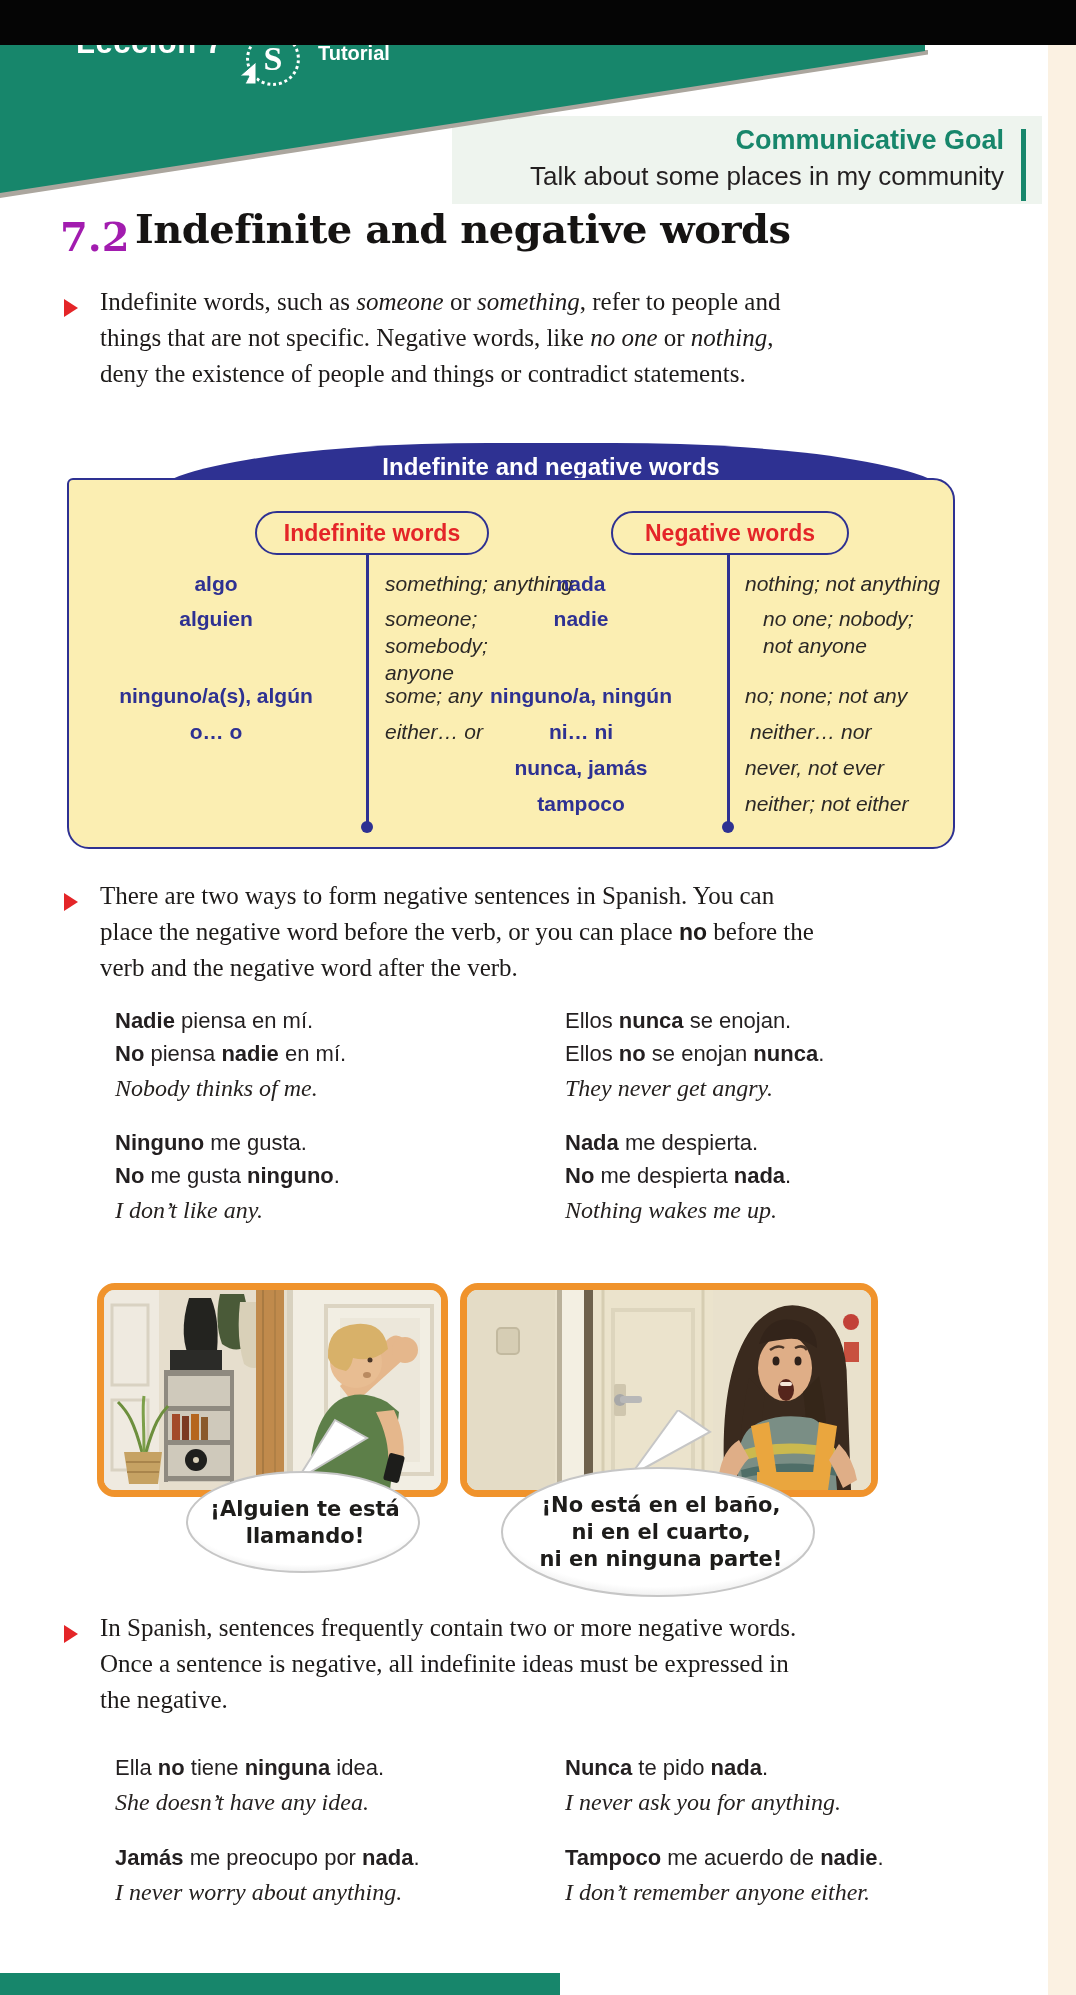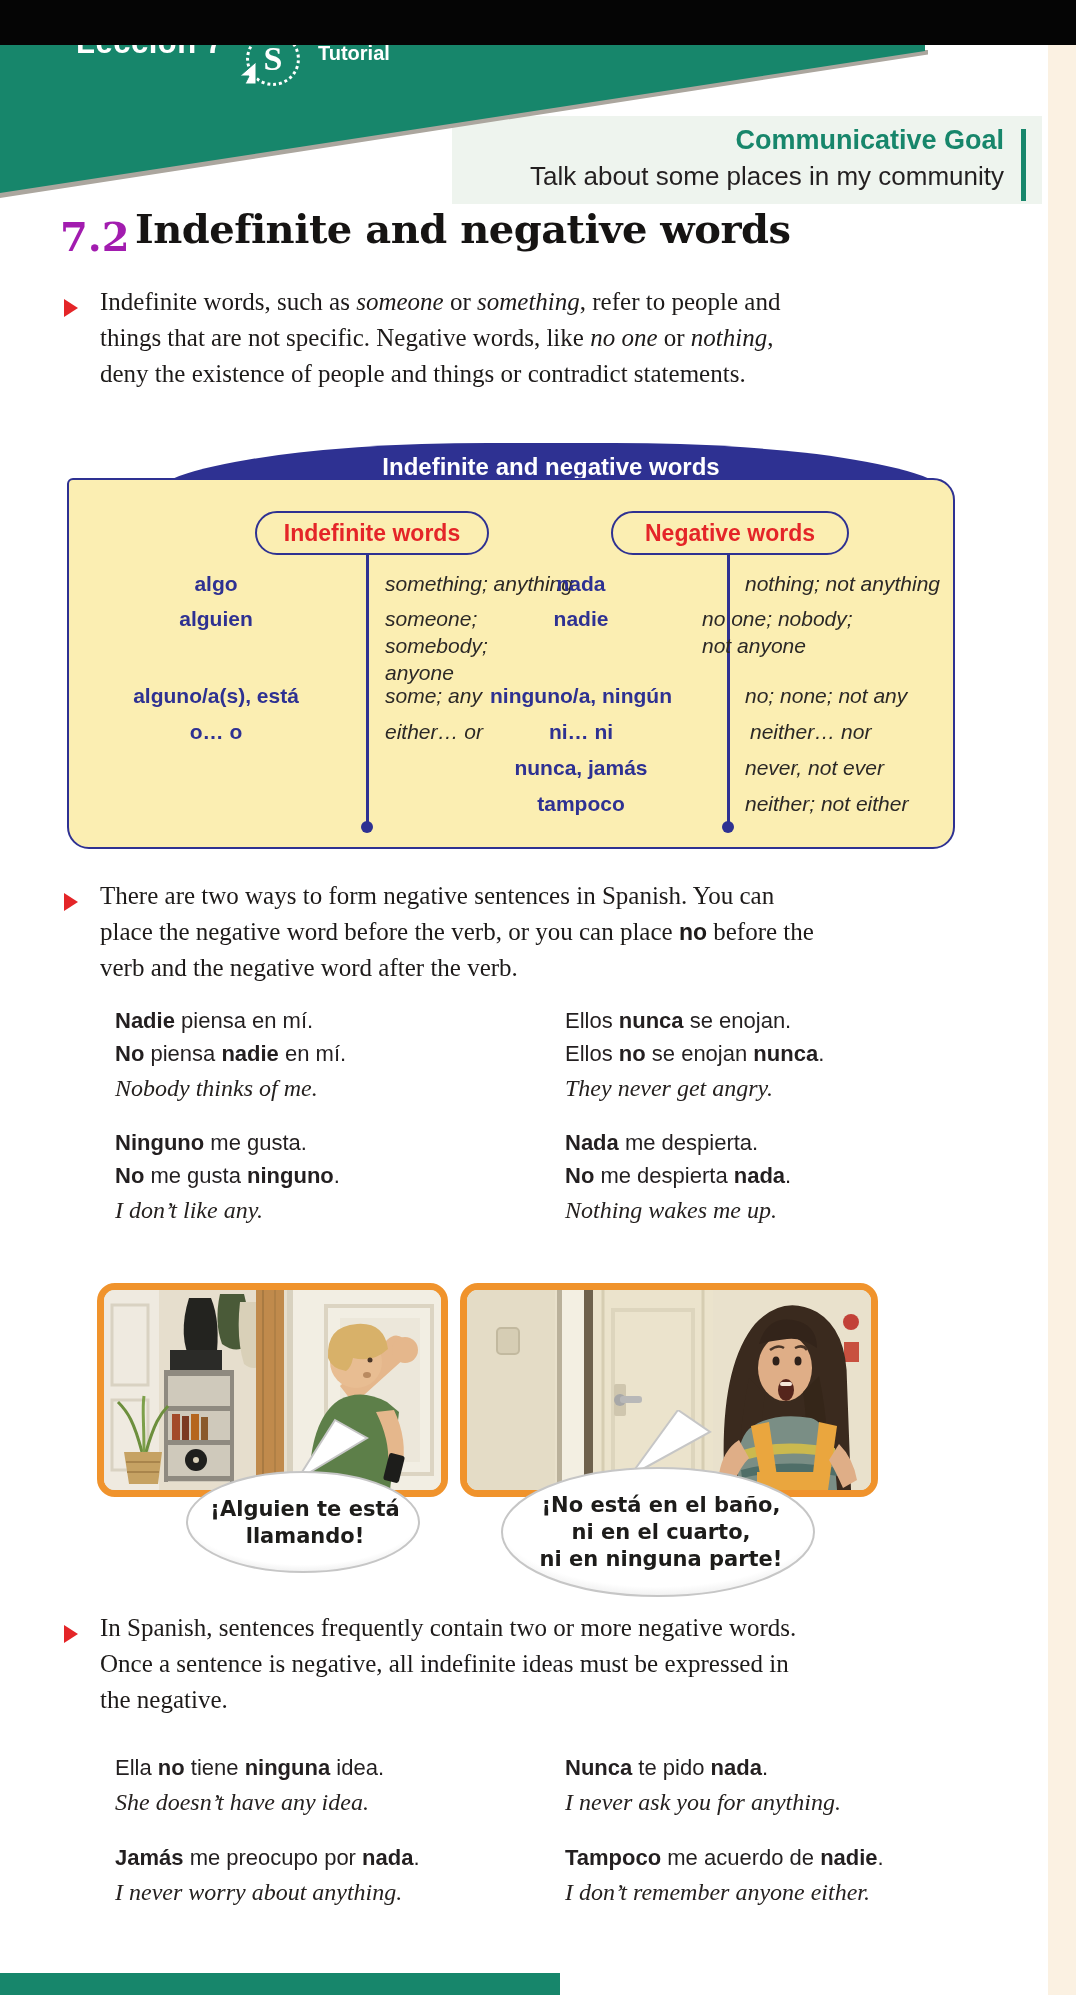--- a/index.html
+++ b/index.html
@@ -105,24 +105,24 @@
 
   <div class="abs sp-cell" style="left:80px;top:570px;width:272px;">algo</div>
   <div class="abs en-cell" style="left:385px;top:570px;width:190px;">something; anything</div>
   <div class="abs sp-cell" style="left:450px;top:570px;width:262px;">nada</div>
   <div class="abs en-cell" style="left:745px;top:570px;width:205px;">nothing; not anything</div>
 
   <div class="abs sp-cell" style="left:80px;top:605px;width:272px;">alguien</div>
   <div class="abs en-cell" style="left:385px;top:605px;width:190px;">someone; somebody;
 anyone</div>
   <div class="abs sp-cell" style="left:450px;top:605px;width:262px;">nadie</div>
-  <div class="abs en-cell" style="left:702px;top:605px;width:205px;">no one; nobody;
+  <div class="abs en-cell" style="left:763px;top:605px;width:205px;">no one; nobody;
 not anyone</div>
 
-  <div class="abs sp-cell" style="left:80px;top:682px;width:272px;">alguno/a(s), está</div>
+  <div class="abs sp-cell" style="left:80px;top:682px;width:272px;">ninguno/a(s), algún</div>
   <div class="abs en-cell" style="left:385px;top:682px;width:190px;">some; any</div>
   <div class="abs sp-cell" style="left:450px;top:682px;width:262px;">ninguno/a, ningún</div>
   <div class="abs en-cell" style="left:745px;top:682px;width:205px;">no; none; not any</div>
 
   <div class="abs sp-cell" style="left:80px;top:718px;width:272px;">o… o</div>
   <div class="abs en-cell" style="left:385px;top:718px;width:190px;">either… or</div>
   <div class="abs sp-cell" style="left:450px;top:718px;width:262px;">ni… ni</div>
   <div class="abs en-cell" style="left:750px;top:718px;width:205px;">neither… nor</div>
 
   <div class="abs sp-cell" style="left:450px;top:754px;width:262px;">nunca, jamás</div>

